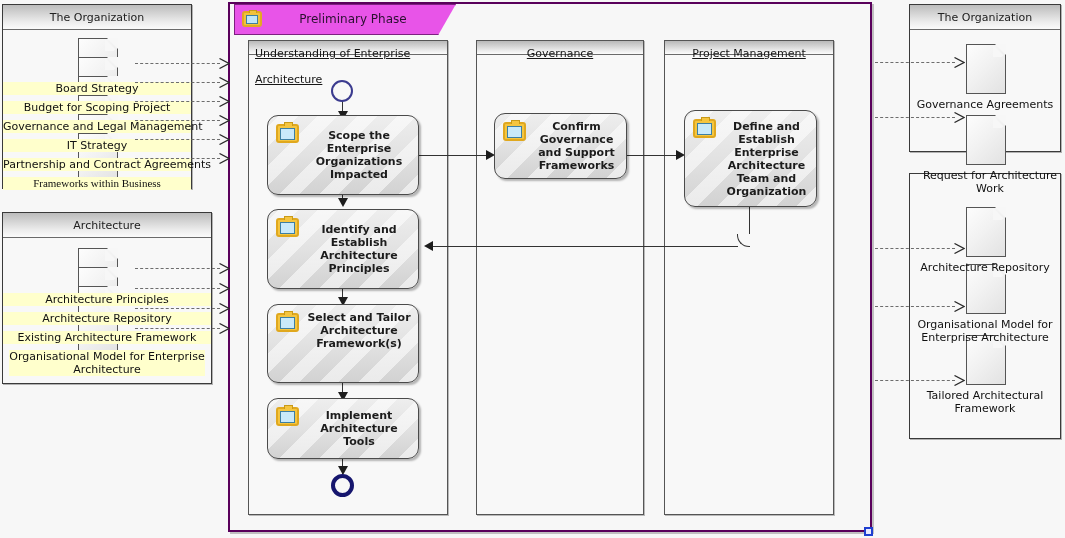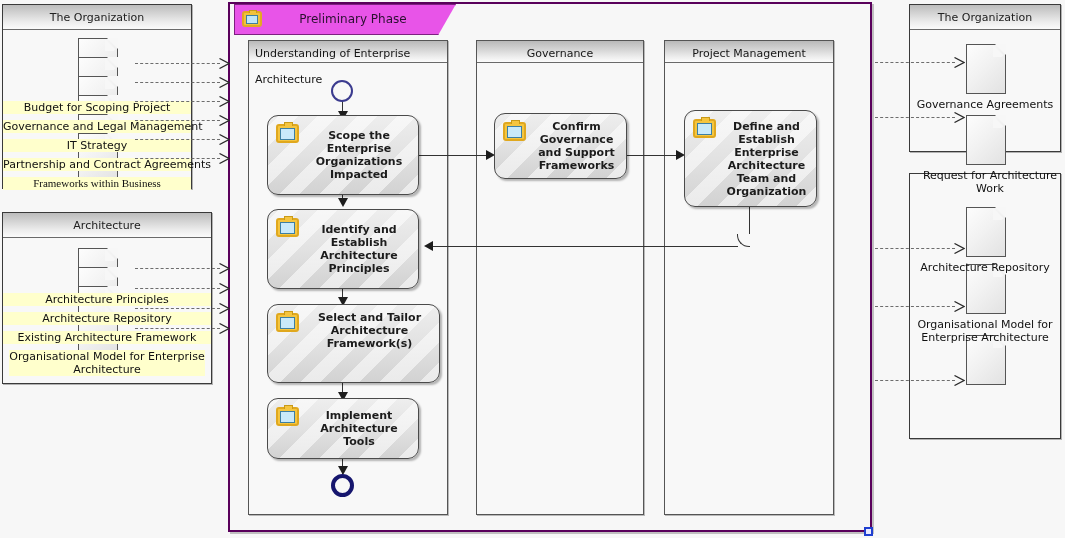--- a/index.html
+++ b/index.html
@@ -108,23 +108,24 @@
     background:#f2c23c;border:1px solid #c99a18;border-bottom:none;
     box-sizing:border-box;z-index:4;
   }
 
   
   .lane{
     position:absolute;border:1px solid #555;background:#f8f8f8;
     box-sizing:border-box;box-shadow:1px 1px 0 rgba(0,0,0,.25);
   }
   .lane-title{
-    height:22px;line-height:26px;text-align:center;font-size:11px;color:#161616;
+    height:14px;line-height:26px;text-align:center;font-size:11px;color:#161616;
     border-bottom:1px solid #6a6a6a;box-sizing:border-box;
     background:linear-gradient(to bottom,#b9b9b9 0%,#d4d4d4 40%,#ececec 74%,#fcfcfc 100%);
+    text-decoration:underline;
   }
   .lane-title.left{text-align:left;padding-left:6px;}
 
   
   .node{
     position:absolute;border:1px solid #4a4a4a;border-radius:11px;
     background:
       repeating-linear-gradient(-45deg, rgba(255,255,255,.55) 0 14px, rgba(0,0,0,0) 14px 28px),
       linear-gradient(to bottom,#eeeeee 0%,#e2e2e2 50%,#d2d2d2 100%);
     box-sizing:border-box;
@@ -195,20 +196,21 @@
     <div class="doc" style="left:75px;top:65px;">
         <span class="doc-fold-line"></span>
       </div>
     <div class="doc" style="left:75px;top:84px;">
         <span class="doc-fold-line"></span>
       </div>
     <div class="doc" style="left:75px;top:103px;">
         <span class="doc-fold-line"></span>
       </div>
 
+    <div class="lbl-hi" style="left:0;right:0;top:52px;">Board Strategy</div>
     <div class="lbl-hi" style="left:0;right:0;top:71px;">Budget for Scoping Project</div>
     <div class="lbl-hi" style="left:0;right:0;top:90px;">Governance and Legal Management</div>
     <div class="lbl-hi" style="left:0;right:0;top:109px;">IT Strategy</div>
     <div class="lbl-hi" style="left:0;right:0;top:128px;">Partnership and Contract Agreements</div>
     <div class="lbl-hi" style="left:0;right:0;top:147px;font-family:Liberation Serif, serif;">Frameworks within Business</div>
   </div>
 </div>
 
 <div class="panel" style="left:2px;top:212px;width:210px;height:172px;">
   <div class="panel-title">Architecture</div>
@@ -353,21 +355,21 @@
 </div>
 
 <div class="node" style="left:267px;top:209px;width:152px;height:80px;">
   <div class="node-icon">
       <span class="tab"></span>
       <span class="inner"></span>
     </div>
   <div class="node-label">Identify and Establish Architecture Principles</div>
 </div>
 
-<div class="node" style="left:267px;top:304px;width:173px;height:79px;">
+<div class="node" style="left:267px;top:304px;width:152px;height:79px;">
   <div class="node-icon">
       <span class="tab"></span>
       <span class="inner"></span>
     </div>
   <div class="node-label" style="align-items:flex-start;padding-top:6px;">Select and Tailor Architecture Framework(s)</div>
 </div>
 
 <div class="node" style="left:267px;top:398px;width:152px;height:61px;">
   <div class="node-icon">
       <span class="tab"></span>
@@ -445,16 +447,17 @@
     <div class="lbl-plain" style="left:0;right:0;top:87px;">Architecture Repository</div>
 
     <div class="doc" style="left:56px;top:90px;">
         <span class="doc-fold-line"></span>
       </div>
     <div class="lbl-plain" style="left:6px;right:6px;top:144px;">Organisational Model for Enterprise Architecture</div>
 
     <div class="doc" style="left:56px;top:161px;">
         <span class="doc-fold-line"></span>
       </div>
+    <div class="lbl-plain" style="left:6px;right:6px;top:215px;">Tailored Architectural Framework</div>
   </div>
 </div>
 
 <div id="sel-handle"></div>
 
 </body></html>

